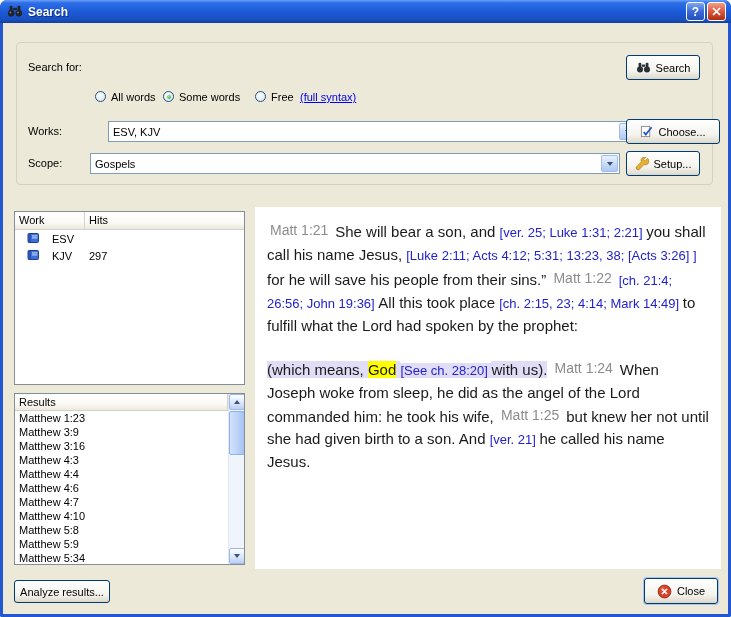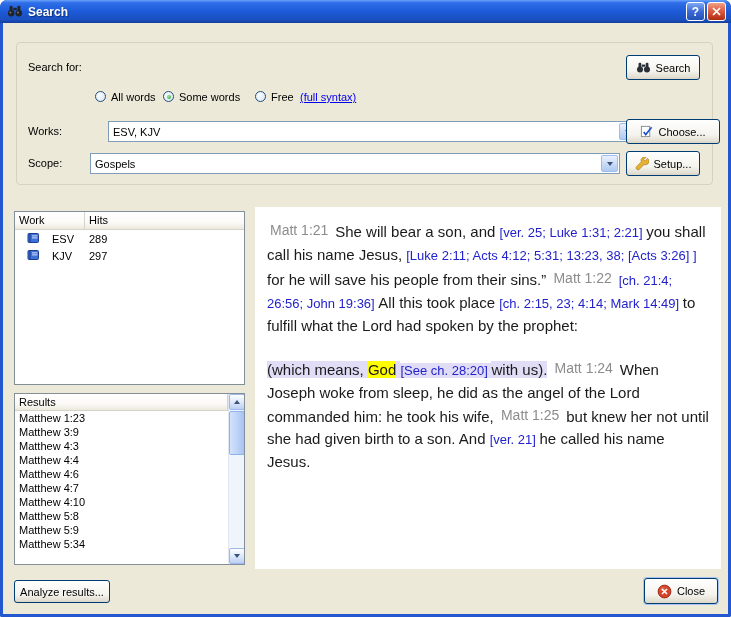--- a/index.html
+++ b/index.html
@@ -210,21 +210,20 @@
         <div class="hits-row">
           <span class="cellw">
             <span><svg width="13" height="12" viewBox="0 0 13 12">
                 <rect x="1" y="1.5" width="10.5" height="9" rx="1" fill="#3f6fd8" stroke="#1e3f90"></rect>
                 <rect x="1.4" y="1.9" width="2.6" height="8.2" fill="#2c53b4"></rect>
                 <rect x="5" y="3.4" width="5.4" height="1" fill="#cfe0ff"></rect>
                 <rect x="5" y="5.4" width="5.4" height="1" fill="#cfe0ff"></rect>
               </svg></span>
             <span>ESV</span>
           </span>
-          <span class="cellh">289</span>
         </div>
         <div class="hits-row">
           <span class="cellw">
             <span><svg width="13" height="12" viewBox="0 0 13 12">
                 <rect x="1" y="1.5" width="10.5" height="9" rx="1" fill="#3f6fd8" stroke="#1e3f90"></rect>
                 <rect x="1.4" y="1.9" width="2.6" height="8.2" fill="#2c53b4"></rect>
                 <rect x="5" y="3.4" width="5.4" height="1" fill="#cfe0ff"></rect>
                 <rect x="5" y="5.4" width="5.4" height="1" fill="#cfe0ff"></rect>
               </svg></span>
             <span>KJV</span>
@@ -232,20 +231,21 @@
           <span class="cellh">297</span>
         </div>
       </div>
   </div>
 
   <div class="panel results-panel">
     <div class="results-header">Results</div>
     <div class="results-items">
         <div class="result-item">Matthew 1:23</div>
         <div class="result-item">Matthew 3:9</div>
+        <div class="result-item">Matthew 3:16</div>
         <div class="result-item">Matthew 4:3</div>
         <div class="result-item">Matthew 4:4</div>
         <div class="result-item">Matthew 4:6</div>
         <div class="result-item">Matthew 4:7</div>
         <div class="result-item">Matthew 4:10</div>
         <div class="result-item">Matthew 5:8</div>
         <div class="result-item">Matthew 5:9</div>
         <div class="result-item">Matthew 5:34</div>
       </div>
     <div class="scrollbar">

